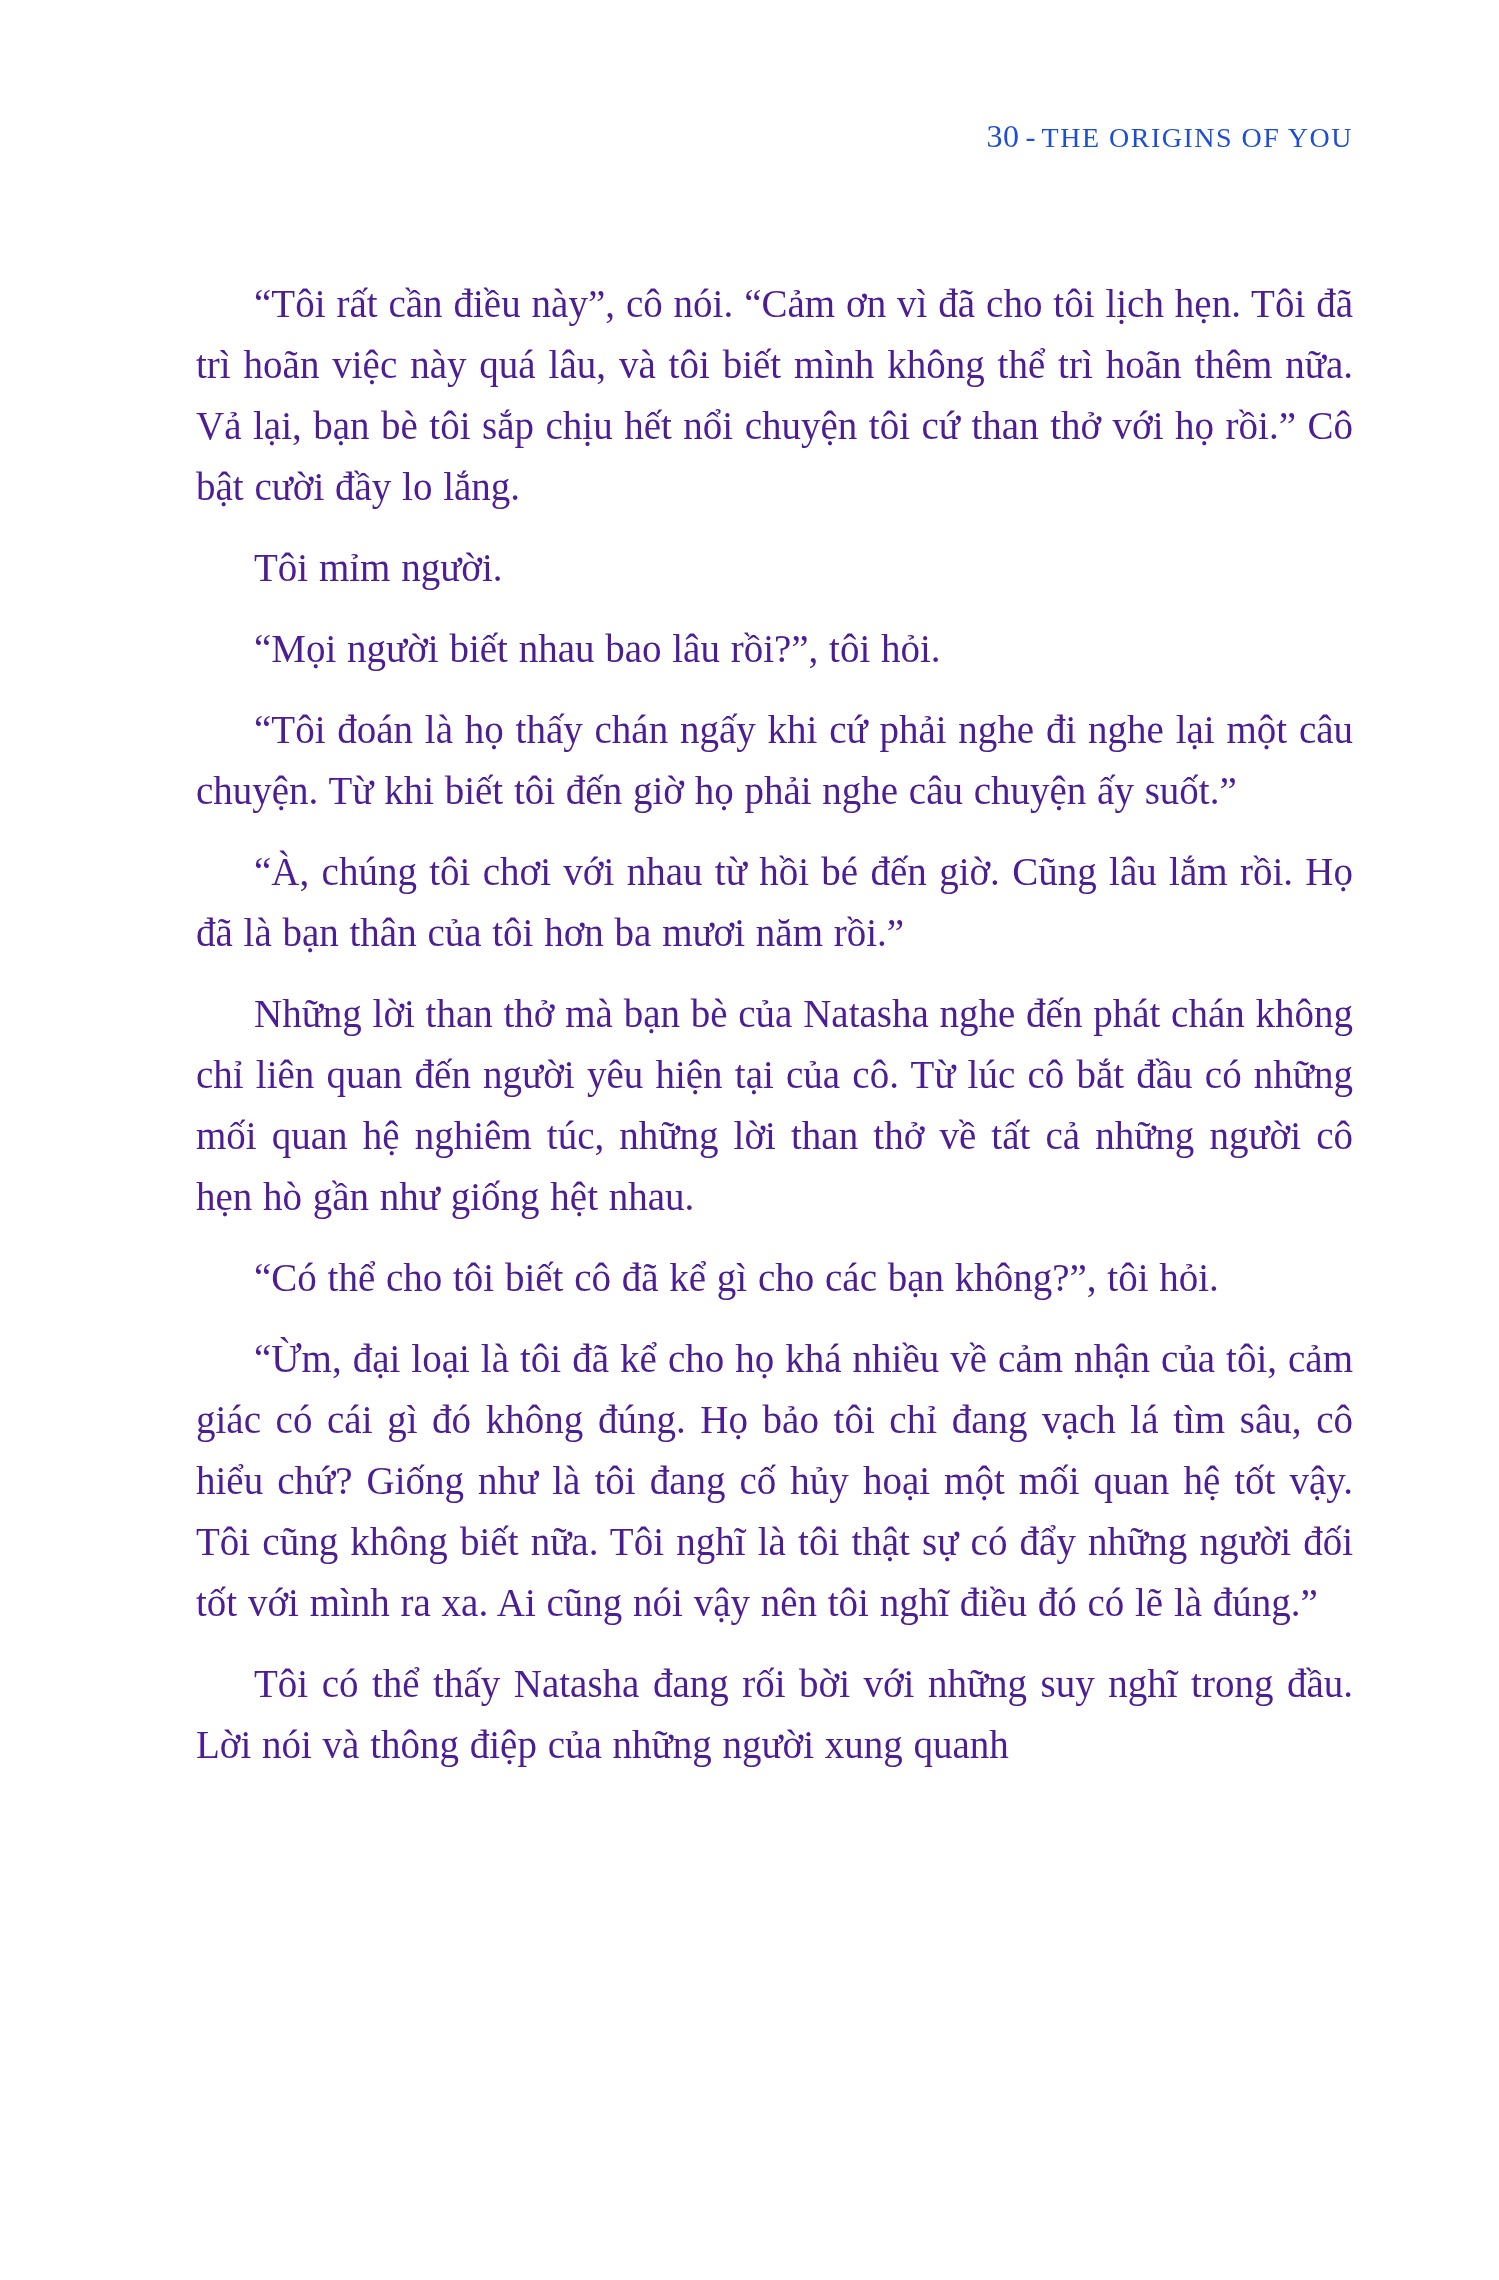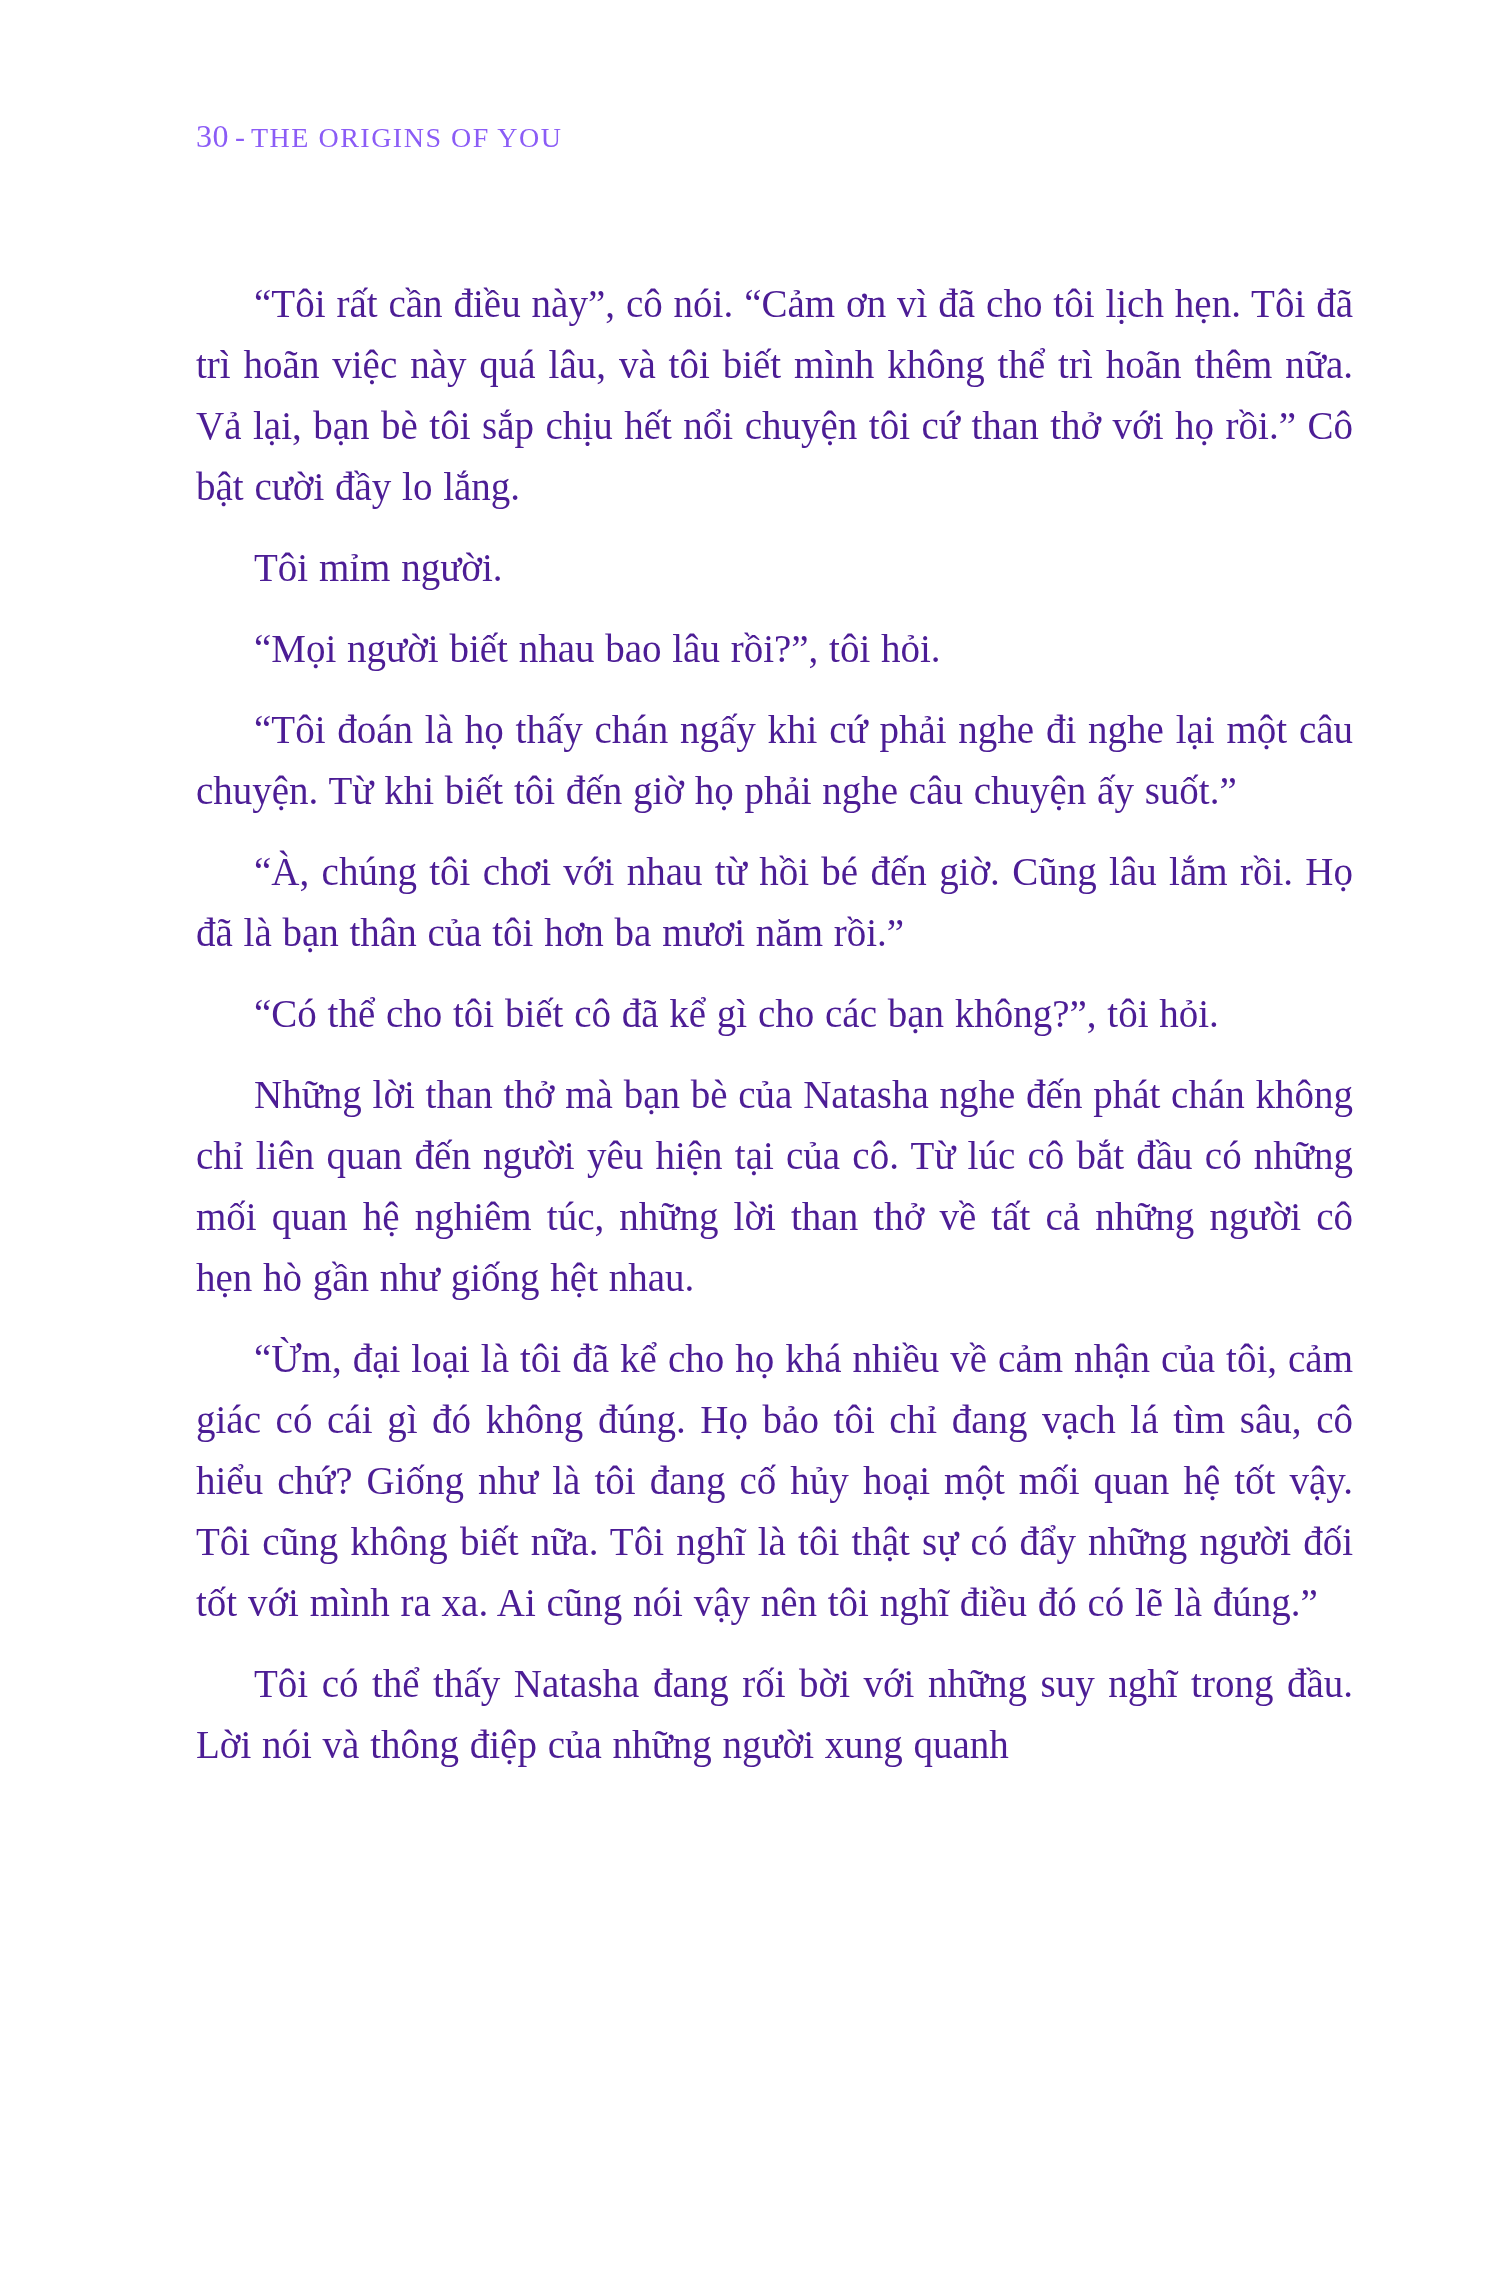--- a/index.html
+++ b/index.html
@@ -12,23 +12,24 @@
     width: 1499px;
     height: 2280px;
     background: #ffffff;
     box-sizing: border-box;
     padding: 118px 146px 0 196px;
     overflow: hidden;
     font-family: "Liberation Serif", "DejaVu Serif", serif;
   }
   .header {
     font-size: 30px;
-    color: #8b5cf6;
+    color: #1d4ed8;
     margin-bottom: 118px;
     white-space: nowrap;
+    text-align: right;
   }
   .header .page-num {
     font-size: 32px;
     letter-spacing: 0.5px;
   }
   .header .sep {
     padding: 0 6px;
   }
   .header .book-title {
     font-size: 28px;
@@ -55,18 +56,18 @@
 <div class="page">
   <div class="header">
     <span class="page-num">30</span><span class="sep">-</span><span class="book-title">THE ORIGINS OF YOU</span>
   </div>
   <div class="body-text">
       <p class="para"><span>“Tôi rất cần điều này”, cô nói. “Cảm ơn vì đã cho tôi lịch hẹn. Tôi đã trì hoãn việc này quá lâu, và tôi biết mình không thể trì hoãn thêm nữa. Vả lại, bạn bè tôi sắp chịu hết nổi chuyện tôi cứ than thở với họ rồi.” Cô bật cười đầy lo lắng.</span></p>
       <p class="para"><span>Tôi mỉm người.</span></p>
       <p class="para"><span>“Mọi người biết nhau bao lâu rồi?”, tôi hỏi.</span></p>
       <p class="para"><span>“Tôi đoán là họ thấy chán ngấy khi cứ phải nghe đi nghe lại một câu chuyện. Từ khi biết tôi đến giờ họ phải nghe câu chuyện ấy suốt.”</span></p>
       <p class="para"><span>“À, chúng tôi chơi với nhau từ hồi bé đến giờ. Cũng lâu lắm rồi. Họ đã là bạn thân của tôi hơn ba mươi năm rồi.”</span></p>
+      <p class="para"><span>Những lời than thở mà bạn bè của Natasha nghe đến phát chán không chỉ liên quan đến người yêu hiện tại của cô. Từ lúc cô bắt đầu có những mối quan hệ nghiêm túc, những lời than thở về tất cả những người cô hẹn hò gần như giống hệt nhau.</span></p>
       <p class="para"><span>“Có thể cho tôi biết cô đã kể gì cho các bạn không?”, tôi hỏi.</span></p>
-      <p class="para"><span>Những lời than thở mà bạn bè của Natasha nghe đến phát chán không chỉ liên quan đến người yêu hiện tại của cô. Từ lúc cô bắt đầu có những mối quan hệ nghiêm túc, những lời than thở về tất cả những người cô hẹn hò gần như giống hệt nhau.</span></p>
       <p class="para"><span>“Ừm, đại loại là tôi đã kể cho họ khá nhiều về cảm nhận của tôi, cảm giác có cái gì đó không đúng. Họ bảo tôi chỉ đang </span><span class="italic">vạch lá tìm sâu</span><span>, cô hiểu chứ? Giống như là tôi đang cố hủy hoại một mối quan hệ tốt vậy. Tôi cũng không biết nữa. Tôi nghĩ là tôi </span><span class="italic">thật sự</span><span> có đẩy những người đối tốt với mình ra xa. Ai cũng nói vậy nên tôi nghĩ điều đó có lẽ là đúng.”</span></p>
       <p class="para"><span>Tôi có thể thấy Natasha đang rối bời với những suy nghĩ trong đầu. Lời nói và thông điệp của những người xung quanh</span></p>
     </div>
 </div>
 
 </body></html>

